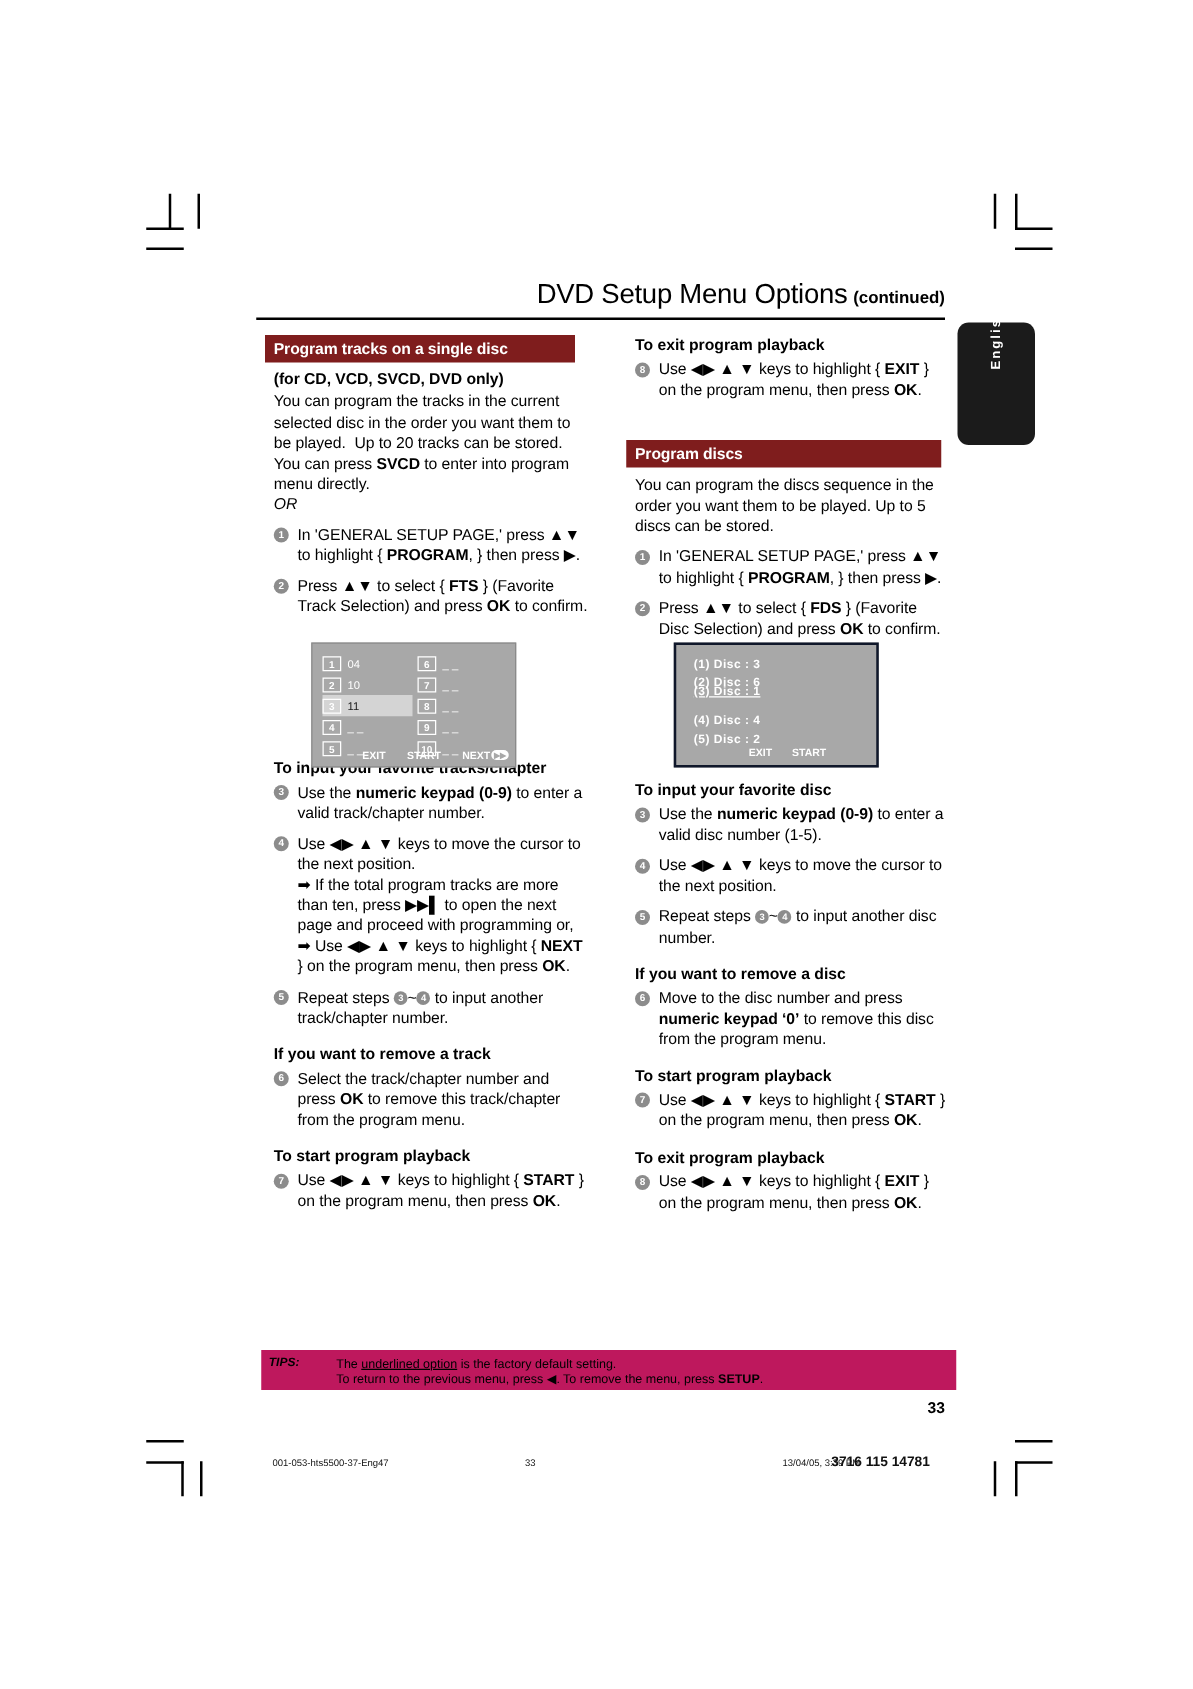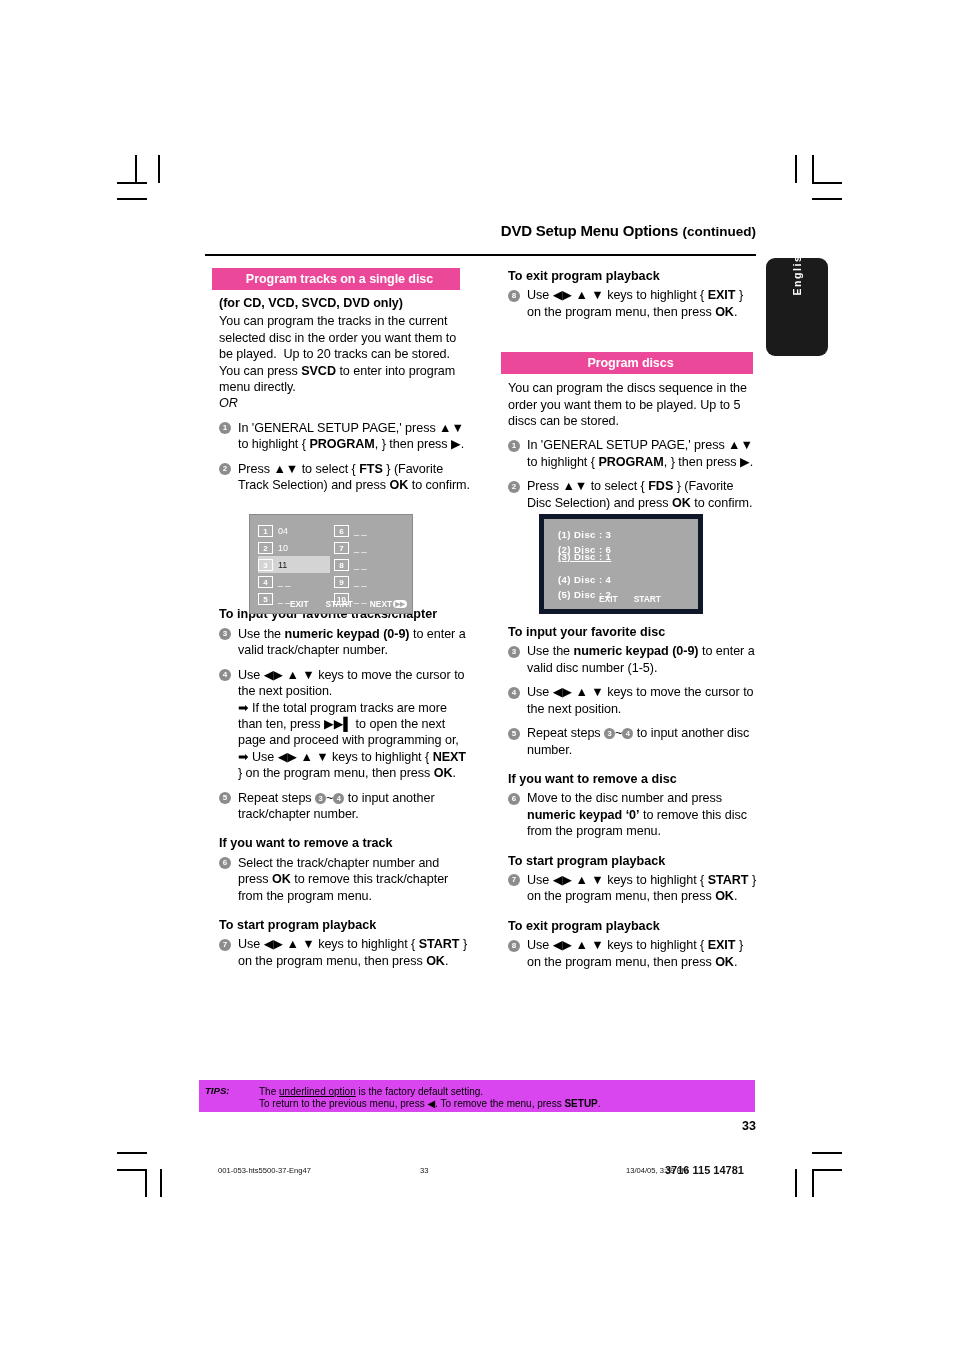--- a/index.html
+++ b/index.html
@@ -25,22 +25,22 @@
 
   
   #title-row {
     position: absolute;
     left: 205px;
     top: 222px;
     width: 551px;
     text-align: right;
   }
   #doc-title {
-    font-size: 15px;
-    font-weight: bold;
+    font-size: 22px;
+    font-weight: normal;
     letter-spacing: -0.2px;
   }
   #doc-title-cont {
     font-size: 13.5px;
     font-weight: bold;
   }
   #title-rule {
     position: absolute;
     left: 205px;
     top: 254px;
@@ -77,30 +77,29 @@
   
   .col {
     position: absolute;
     width: 252px;
     top: 268px;
   }
   #col-left  { left: 219px; }
   #col-right { left: 508px; }
 
   .secbar {
-    background: #ec4899;
+    background: #7f1d1d;
     color: #ffffff;
     font-size: 12.6px;
     font-weight: bold;
     padding: 4px 0 4px 7px;
     margin-left: -7px;
     width: 252px;
     box-sizing: content-box;
     letter-spacing: -0.1px;
-    text-align: center;
   }
   #col-left .secbar { width: 241px; }
   #col-right .secbar { width: 245px; }
 
   p.body, .subhead, .stepline {
     font-size: 12.6px;
     line-height: 16.4px;
     margin: 0;
   }
   p.body { margin-top: 2px; letter-spacing: -0.05px; }
@@ -218,21 +217,21 @@
     margin-left: 1px;
     vertical-align: 1px;
   }
 
   #osd-discs {
     position: absolute;
     left: 539px;
     top: 514px;
     width: 164px;
     height: 100px;
-    border: 5px solid #0f172a;
+    border: 2px solid #0f172a;
   }
   .disc-row {
     position: absolute;
     left: 14px;
     color: #ffffff;
     font-size: 9.6px;
     font-weight: bold;
     letter-spacing: 0.4px;
   }
   #osd-discs .osdbar {
@@ -245,25 +244,25 @@
     display: flex;
     gap: 16px;
     justify-content: center;
     padding-left: 18px;
     box-sizing: border-box;
   }
 
   
   #tips-box {
     position: absolute;
-    left: 199px;
+    left: 209px;
     top: 1080px;
     width: 556px;
     height: 32px;
-    background: #d946ef;
+    background: #be185d;
   }
   #tips-label {
     position: absolute;
     left: 6px; top: 5px;
     font-size: 9.6px;
     font-weight: bold;
     font-style: italic;
   }
   .tips-line {
     position: absolute;

